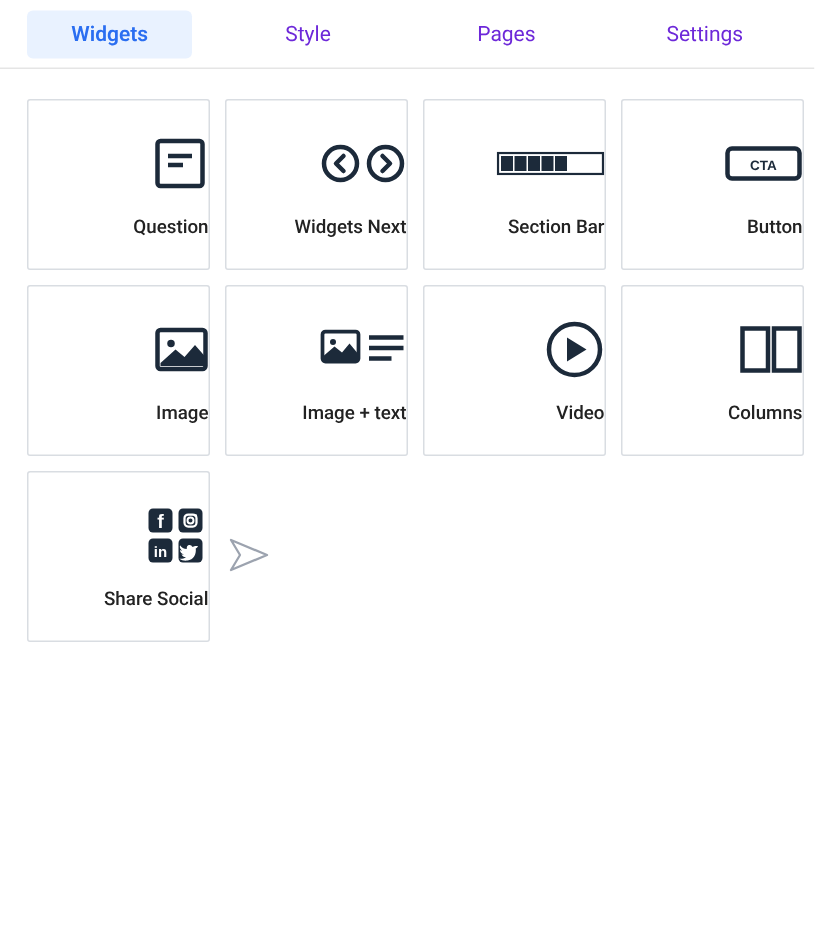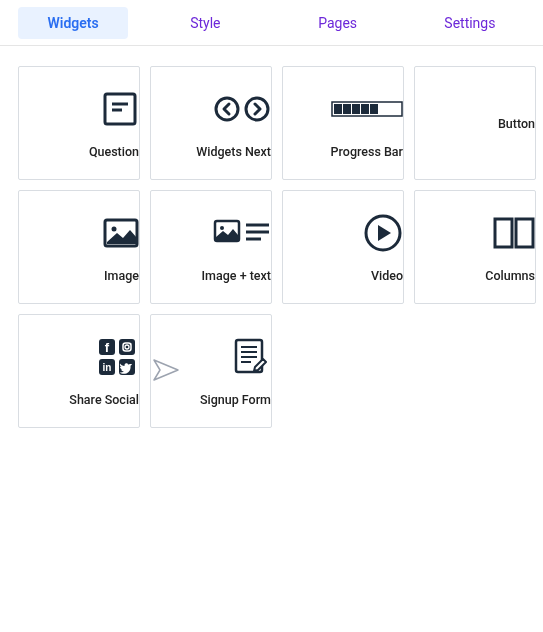--- a/index.html
+++ b/index.html
@@ -118,25 +118,31 @@
     <div class="widget-icon">
       <svg width="72" height="16" viewBox="0 0 72 16">
         <rect x="1" y="1" width="70" height="14" fill="none" stroke="#1c2a3a" stroke-width="1.5"></rect>
         <rect x="3" y="3" width="8" height="10" fill="#1c2a3a"></rect>
         <rect x="12" y="3" width="8" height="10" fill="#1c2a3a"></rect>
         <rect x="21" y="3" width="8" height="10" fill="#1c2a3a"></rect>
         <rect x="30" y="3" width="8" height="10" fill="#1c2a3a"></rect>
         <rect x="39" y="3" width="8" height="10" fill="#1c2a3a"></rect>
       </svg>
     </div>
-    <div class="widget-label">Progress Bar</div>
-  </div>
-
-
-  <div class="widget">
+    <div class="widget-label">Section Bar</div>
+  </div>
+
+
+  <div class="widget">
+    <div class="widget-icon">
+      <svg width="52" height="30" viewBox="0 0 52 30">
+        <rect x="2" y="5" width="48" height="20" rx="3" fill="none" stroke="#1c2a3a" stroke-width="3"></rect>
+        <text x="26" y="19" text-anchor="middle" font-size="9" font-weight="800" fill="#1c2a3a" font-family="Arial">CTA</text>
+      </svg>
+    </div>
     <div class="widget-label">Button</div>
   </div>
 
   <div class="widget">
     <div class="widget-icon">
       <svg width="36" height="30" viewBox="0 0 36 30">
         <rect x="2" y="2" width="32" height="26" rx="2" fill="none" stroke="#1c2a3a" stroke-width="3"></rect>
         <circle cx="11" cy="11" r="2.5" fill="#1c2a3a"></circle>
         <path d="M4 24 L14 15 L20 20 L27 12 L34 20 L34 26 L4 26 Z" fill="#1c2a3a"></path>
       </svg>
@@ -191,33 +197,20 @@
         <circle cx="35.5" cy="6.8" r="0.9" fill="#fff"></circle>
         <rect x="4" y="22" width="16" height="16" rx="3" fill="#1c2a3a"></rect>
         <text x="12" y="34" text-anchor="middle" font-size="10" font-weight="900" fill="#fff" font-family="Arial">in</text>
         <rect x="24" y="22" width="16" height="16" rx="3" fill="#1c2a3a"></rect>
         <path d="M35 27 c-1 0.5-2 0.5-2 0.5 c0-1-1.5-1.5-2.5-1 c-1 0.5-1 1.5-1 2.5 c-2 0-3.5-1-4.5-2.5 c-0.5 1.5 0.5 3 1.5 3.5 c-0.5 0-1 0-1.5-0.3 c0 1.5 1 2.5 2.5 2.8 c-0.5 0.2-1 0.2-1.5 0 c0.5 1.2 1.5 2 3 2 c-1.5 1-3 1.2-4.5 1 c1.5 1 3.5 1.5 5.5 1.2 c4-0.5 6-4 5.5-8 c0.8-0.5 1.2-1 1.5-1.7z" fill="#fff"></path>
       </svg>
     </div>
     <div class="widget-label">Share Social</div>
   </div>
 
-  <div class="widget">
-    <div class="widget-icon">
-      <svg width="40" height="40" viewBox="0 0 40 40">
-        <rect x="5" y="3" width="26" height="32" rx="2" fill="none" stroke="#1c2a3a" stroke-width="2.5"></rect>
-        <line x1="10" y1="10" x2="26" y2="10" stroke="#1c2a3a" stroke-width="2"></line>
-        <line x1="10" y1="15" x2="26" y2="15" stroke="#1c2a3a" stroke-width="2"></line>
-        <line x1="10" y1="20" x2="26" y2="20" stroke="#1c2a3a" stroke-width="2"></line>
-        <line x1="10" y1="25" x2="20" y2="25" stroke="#1c2a3a" stroke-width="2"></line>
-        <path d="M24 30 L32 22 L35 25 L27 33 L23 34 Z" fill="#fff" stroke="#1c2a3a" stroke-width="2" stroke-linejoin="round"></path>
-      </svg>
-    </div>
-    <div class="widget-label">Signup Form</div>
-  </div>
 
   <div class="cursor-arrow">
     <svg width="34" height="28" viewBox="0 0 34 28">
       <polygon points="32,14 8,4 14,14 8,24" fill="#fff" stroke="#9ca3af" stroke-width="1.5" stroke-linejoin="round"></polygon>
     </svg>
   </div>
 
 </div>
 
 </body></html>

